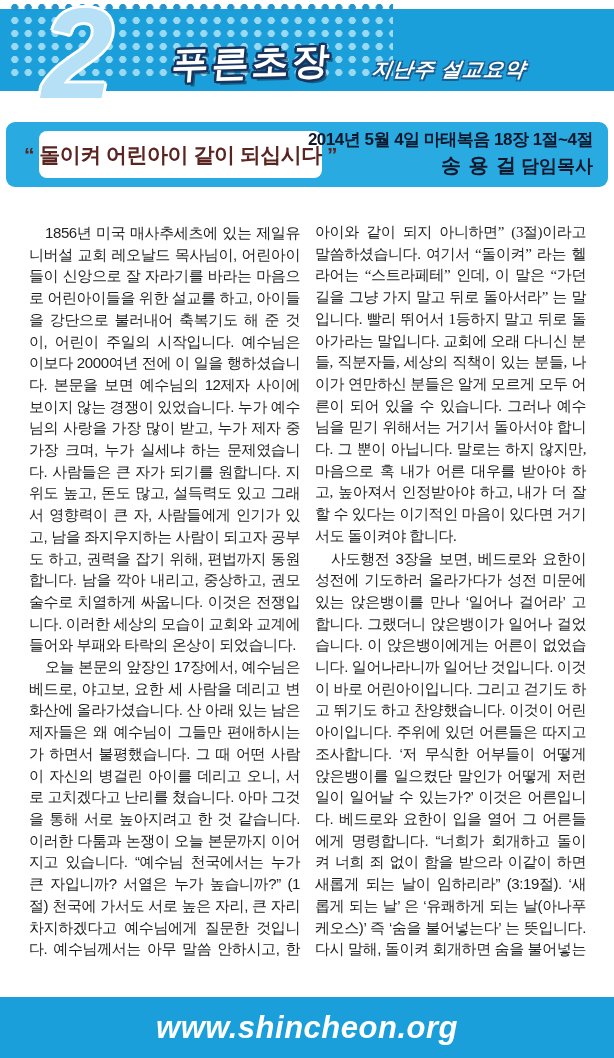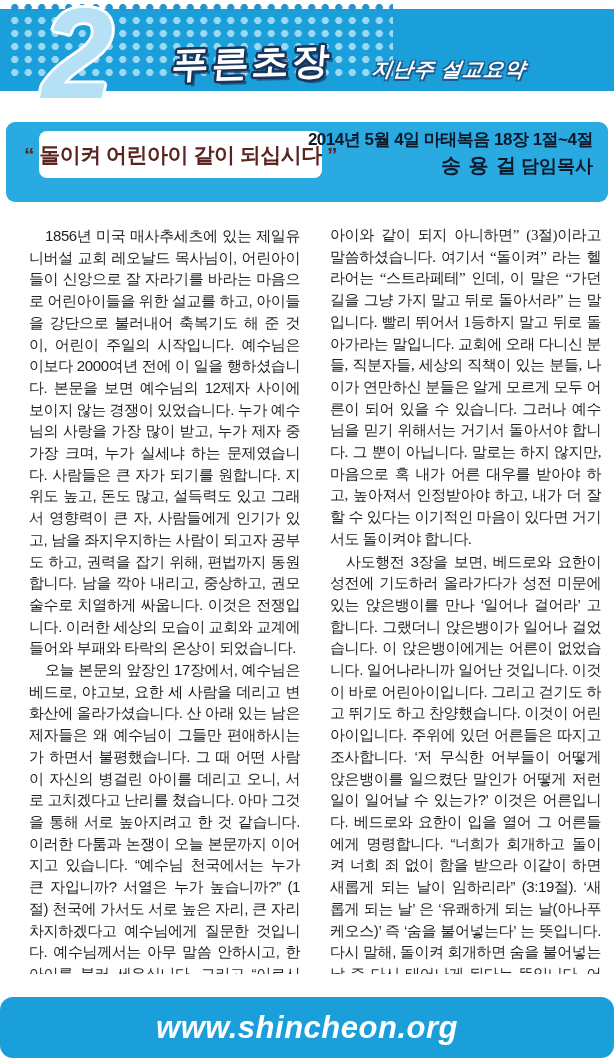--- a/index.html
+++ b/index.html
@@ -49,53 +49,53 @@
   }
   .masthead-sub{
     position:absolute;left:372px;top:56px;z-index:4;
     font-size:20px;font-weight:bold;font-style:italic;color:#fff;letter-spacing:1px;
     transform:skewX(-8deg);
     text-shadow:-1.5px -1.5px 0 #1b5a8c,1.5px -1.5px 0 #1b5a8c,-1.5px 1.5px 0 #1b5a8c,1.5px 1.5px 0 #1b5a8c;
   }
 
   
   .title-section{
-    position:relative;margin:14px 6px 0;height:80px;
+    position:relative;margin:14px 6px 0;height:65px;
     background:var(--band-blue);border-radius:9px;
   }
   .sermon-title-box{
     position:absolute;left:33px;top:9px;width:283px;height:47px;
     background:#fff;border-radius:8px;
     display:flex;align-items:center;justify-content:center;
   }
   .sermon-title{
     font-size:21px;font-weight:bold;color:var(--title-red);letter-spacing:-0.5px;white-space:nowrap;
   }
   .title-meta{position:absolute;right:15px;top:7px;text-align:right;color:#0f172a;line-height:1.35;}
   .date-scripture{font-size:17px;font-weight:bold;letter-spacing:-0.5px;}
   .pastor-line{font-size:20px;font-weight:bold;letter-spacing:1px;}
   .pastor-role{font-size:18px;font-weight:bold;letter-spacing:0;margin-left:4px;}
 
   
   .body-area{
-    display:flex;gap:30px;padding:23px 29px 0;height:772px;overflow:hidden;
+    display:flex;gap:15px;padding:35px 29px 0;height:772px;overflow:hidden;
   }
   .col{
     width:271px;flex:0 0 271px;
     font-size:15px;line-height:21.7px;color:var(--text-color);
     text-align:justify;word-break:break-all;letter-spacing:-0.4px;
   }
   .col p{text-indent:16px;}
   .col p.no-indent{text-indent:0;font-family:Liberation Serif, serif;}
 
   
   .footer{
     position:absolute;left:0;bottom:0;width:100%;height:61px;
     background:var(--brand-blue);
-    display:flex;align-items:center;justify-content:center;border-radius:13px;
+    display:flex;align-items:center;justify-content:center;
   }
   .footer-url{
     font-size:31px;font-weight:bold;font-style:italic;color:#fff;letter-spacing:0.5px;
   }
 </style>
 </head>
 <body>
 
 <div class="page">
 

